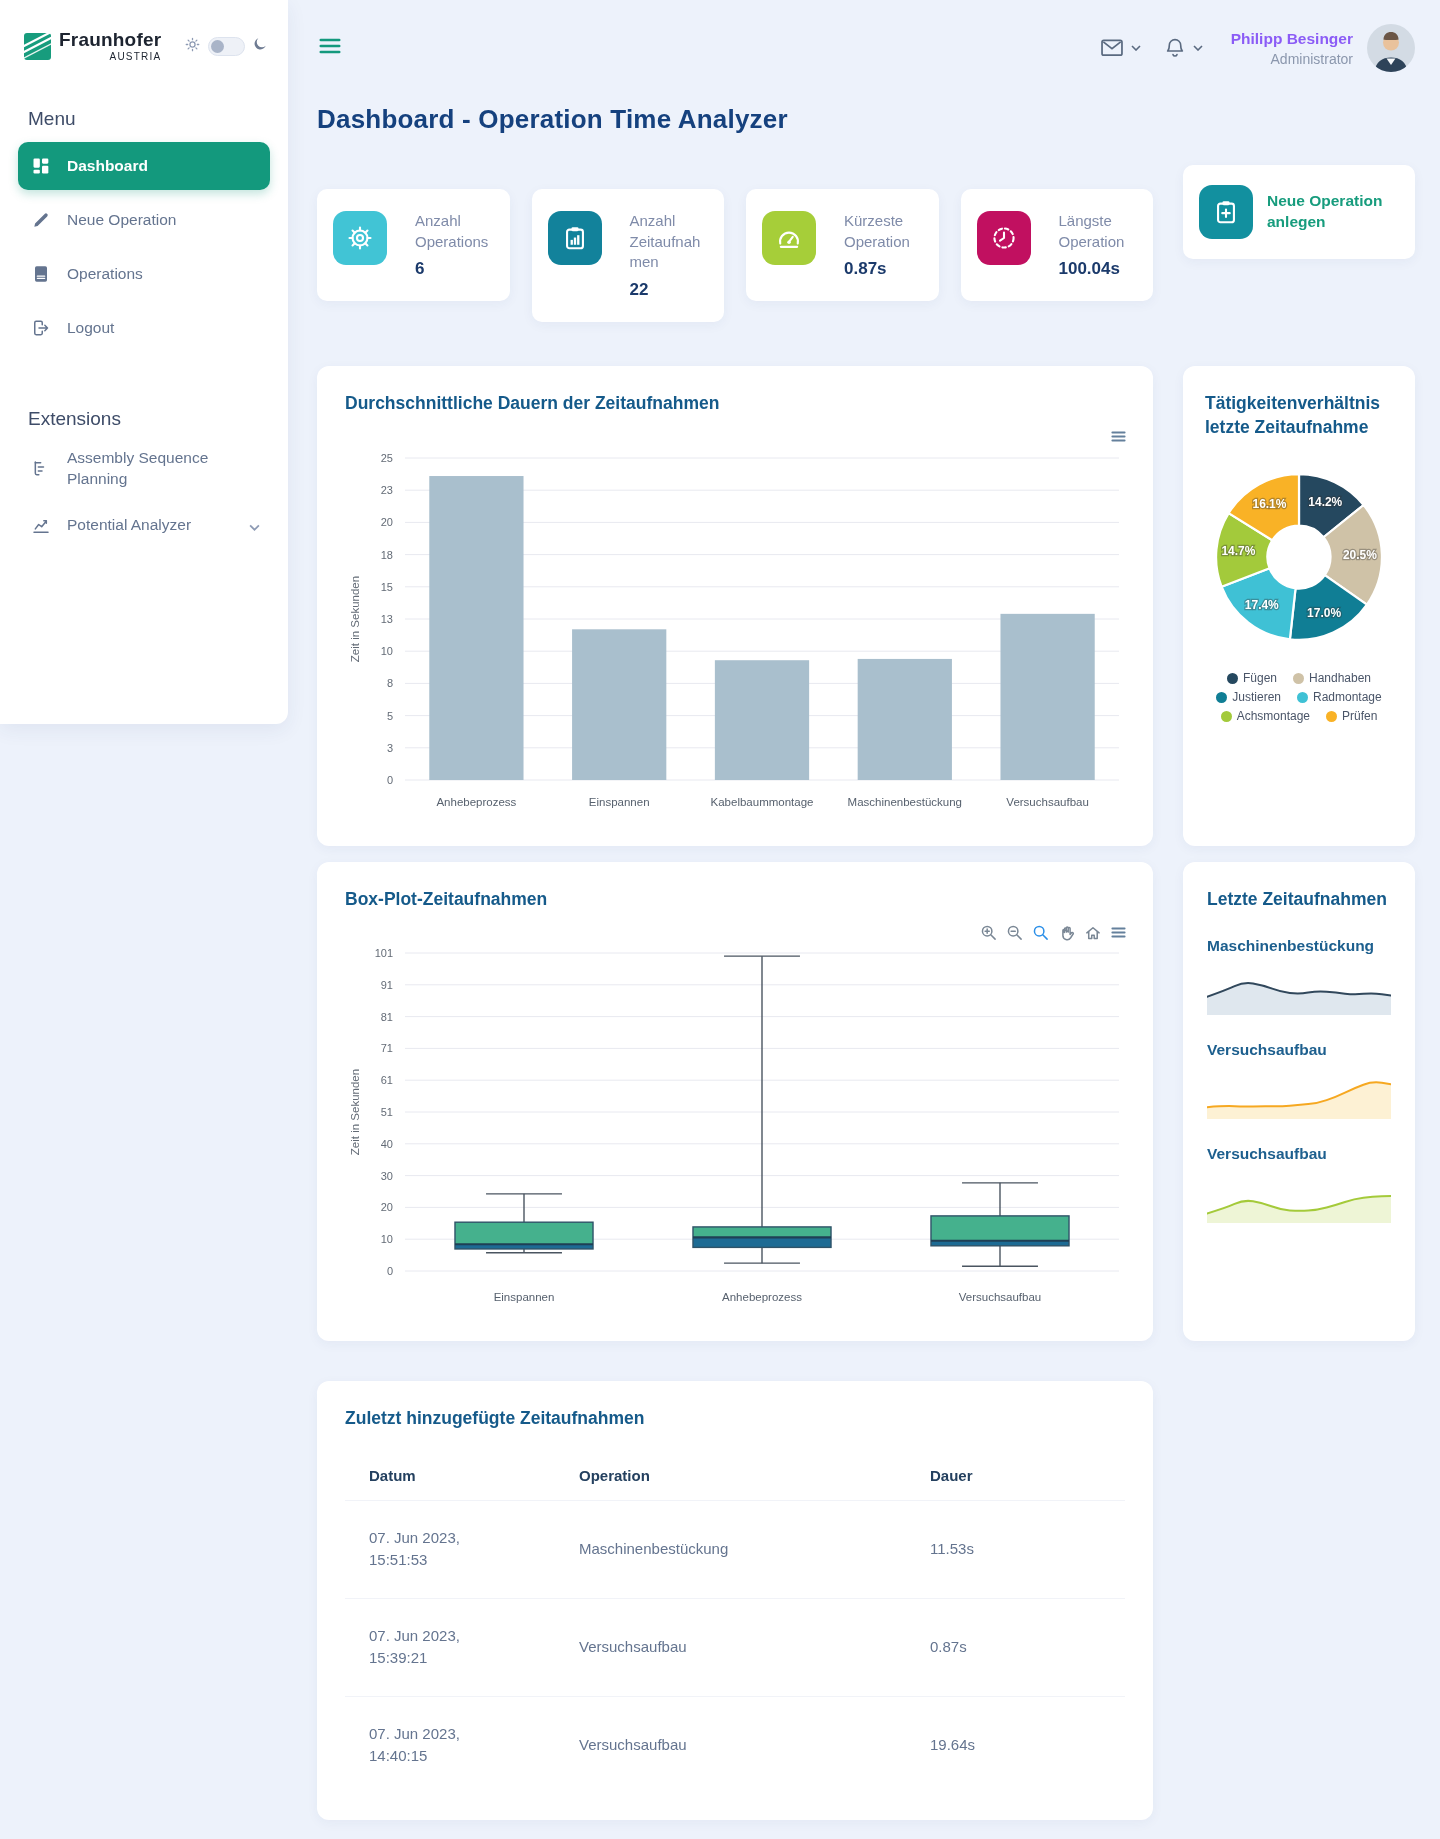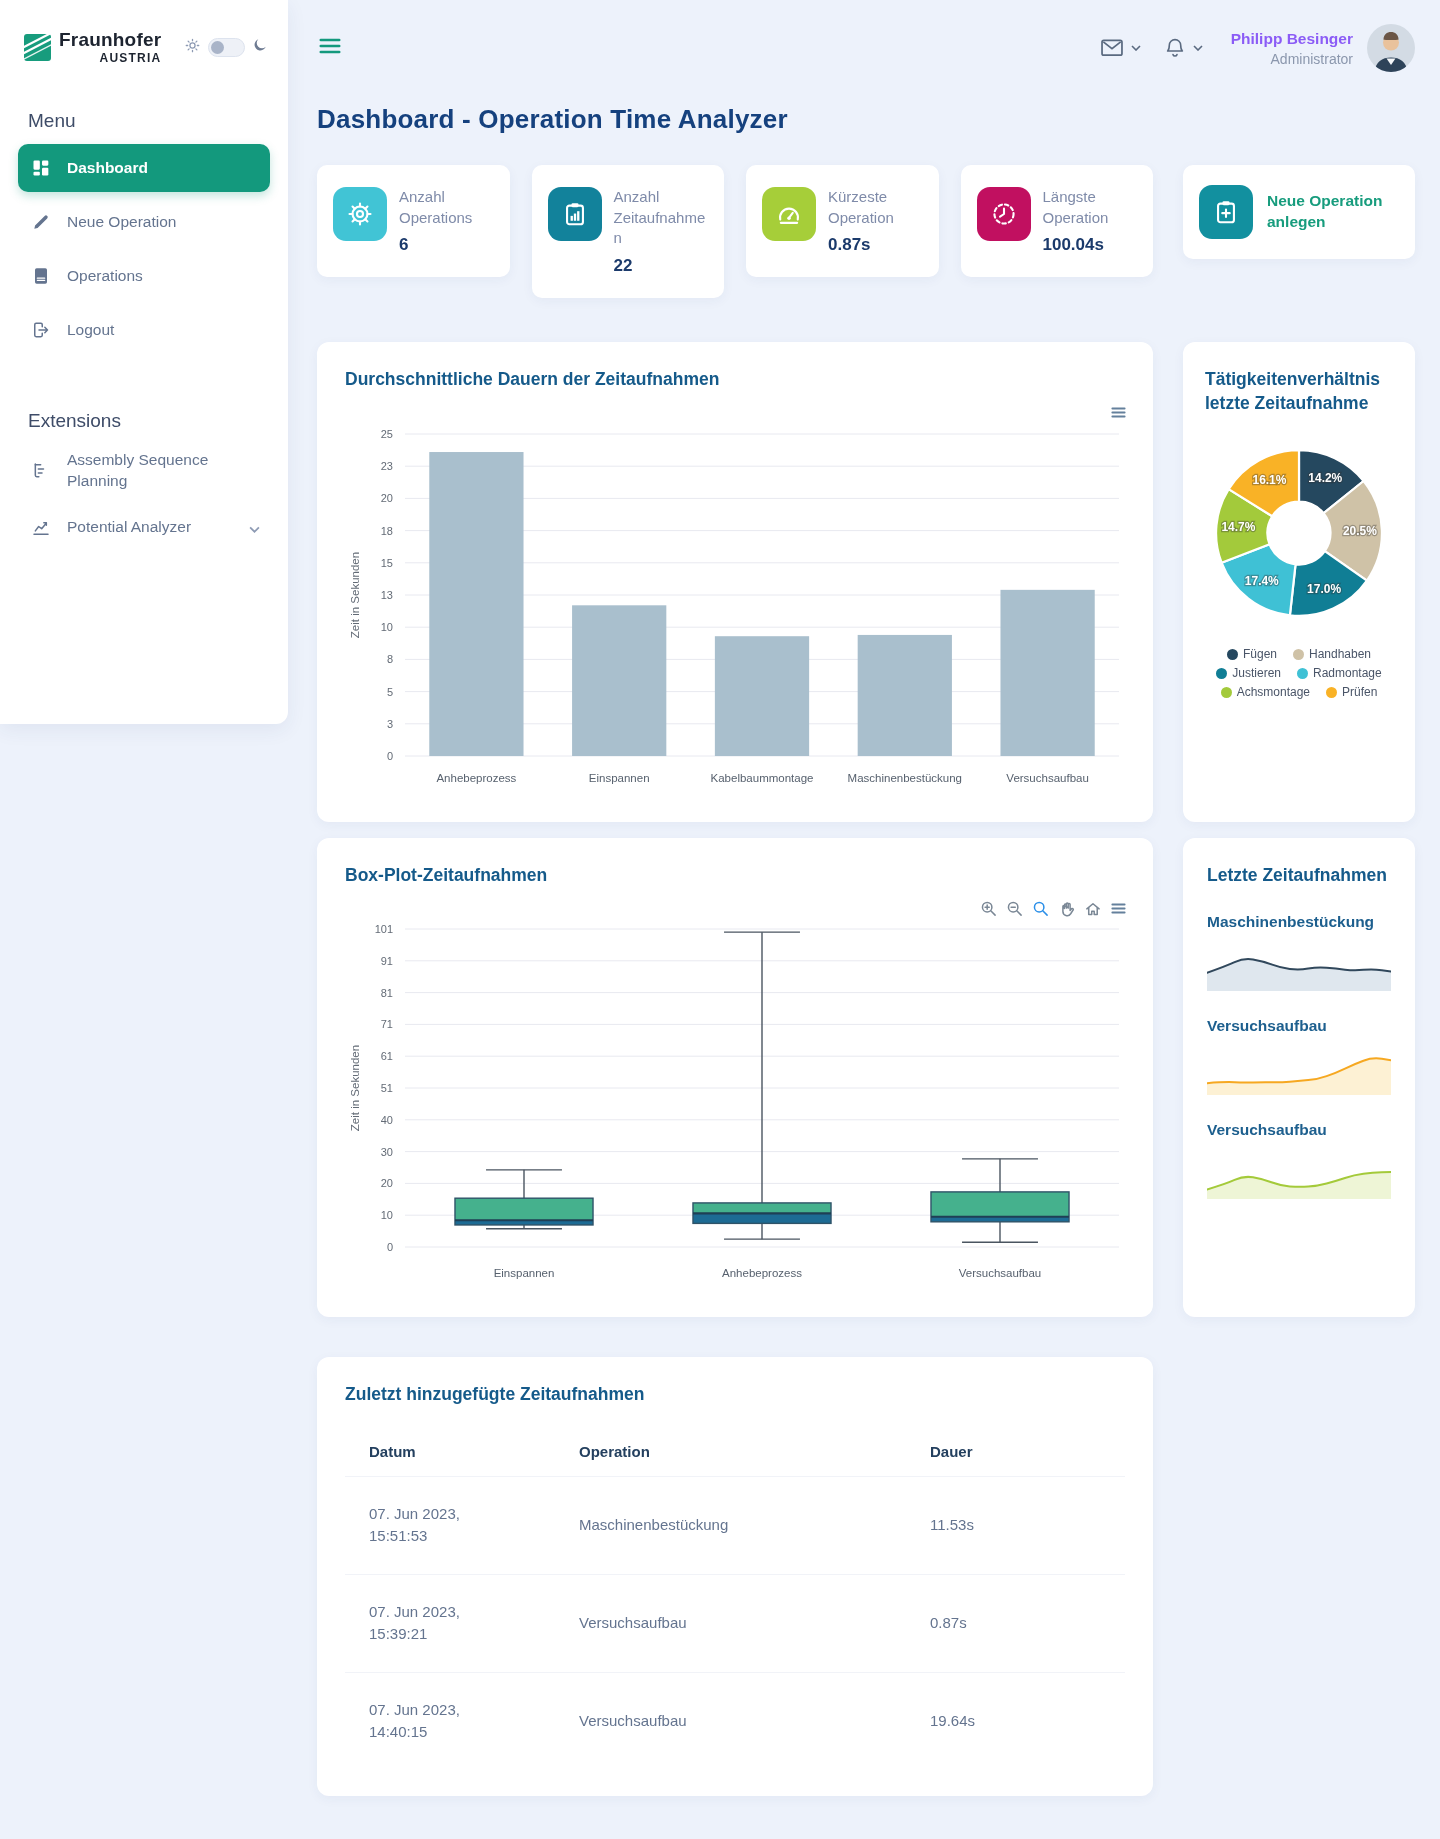--- a/index.html
+++ b/index.html
@@ -10,21 +10,21 @@
   }
   
   .sidebar {
     position:absolute; left:0; top:0; width:288px; height:724px; background:#ffffff;
     border-radius:0 0 12px 0; box-shadow:0 6px 20px rgba(40,60,110,.07); padding-top:30px;
   }
   .logo-row { display:flex; align-items:center; padding:0 20px 0 24px; }
   .logo-mark { width:27px; height:27px; flex:none; }
   .logo-txt { margin-left:8px; line-height:1; }
   .logo-name { font-size:19px; font-weight:bold; color:#1d2430; letter-spacing:.2px; }
-  .logo-sub { font-size:12px; font-weight:bold; color:#1d2430; letter-spacing:1.2px; text-align:right; margin-top:3px; }
+  .logo-sub { font-size:10px; font-weight:normal; color:#1d2430; letter-spacing:1.2px; text-align:right; margin-top:3px; }
   .theme-toggle { margin-left:auto; display:flex; align-items:center; gap:7px; color:#8d9ab3; }
   .toggle-pill { width:37px; height:19px; border-radius:10px; background:#eef1f7; border:1px solid #dde3ee; position:relative; cursor:pointer; }
   .toggle-knob { position:absolute; left:2px; top:2px; width:13px; height:13px; border-radius:50%; background:#a9b4c8; }
   .side-label { margin:46px 0 12px 28px; font-size:19px; color:#3e4c68; }
   .nav-item {
     display:flex; align-items:center; gap:16px; min-height:48px; margin:6px 18px; padding:6px 10px 6px 13px;
     border-radius:10px; color:#64748f; font-size:15.5px; cursor:pointer;
   }
   .nav-item .nicon { width:20px; height:20px; flex:none; display:flex; align-items:center; }
   .nav-item.active { background:#13997d; color:#ffffff; font-weight:bold; box-shadow:0 4px 10px rgba(19,153,125,.25); }
@@ -39,21 +39,21 @@
   .user-name { font-size:15.5px; font-weight:bold; color:#8b5cf6; }
   .user-role { font-size:14px; color:#8b97ad; margin-top:3px; }
   .avatar { width:48px; height:48px; border-radius:50%; overflow:hidden; margin-left:14px; flex:none; cursor:pointer; }
   .page-title { margin:32px 0 0 0; font-size:26px; font-weight:bold; color:#15417e; letter-spacing:.2px; }
   .grid2 { display:grid; grid-template-columns:836px 232px; column-gap:30px; }
   .card { background:#fff; border-radius:12px; padding:26px 28px; box-shadow:0 3px 12px rgba(40,60,110,.05); position:relative; }
   .card-title { font-size:17.5px; font-weight:bold; color:#155a8a; line-height:1.35; }
   
   .stats-row { margin-top:30px; align-items:start; }
   .stat-cards { display:grid; grid-template-columns:repeat(4,1fr); gap:22px; align-items:start; }
-  .stat-card { background:#fff; border-radius:10px; padding:22px 16px; box-shadow:0 3px 12px rgba(40,60,110,.05); display:flex; gap:12px; }
+  .stat-card { background:#fff; border-radius:10px; padding:22px 16px; box-shadow:0 3px 12px rgba(40,60,110,.05); display:flex; gap:28px;margin-top:24px; }
   .tile { width:54px; height:54px; border-radius:13px; flex:none; display:flex; align-items:center; justify-content:center; }
   .stat-label { font-size:15px; color:#7f8ba9; line-height:1.38; overflow-wrap:anywhere; }
   .stat-value { font-size:17px; font-weight:bold; color:#1b3a6b; margin-top:7px; }
   .action-card { background:#fff; border-radius:10px; padding:20px 16px; box-shadow:0 3px 12px rgba(40,60,110,.05); display:flex; align-items:center; gap:14px; cursor:pointer; }
   .action-label { color:#179c7d; font-weight:bold; font-size:15.5px; line-height:1.35; }
   .row2 { margin-top:44px; }
   .row3 { margin-top:16px; }
   .chart-toolbar { position:absolute; top:62px; right:26px; display:flex; gap:9px; align-items:center; }
   .tool-btn { cursor:pointer; display:flex; }
   .chart-svg { display:block; margin-top:28px; }

